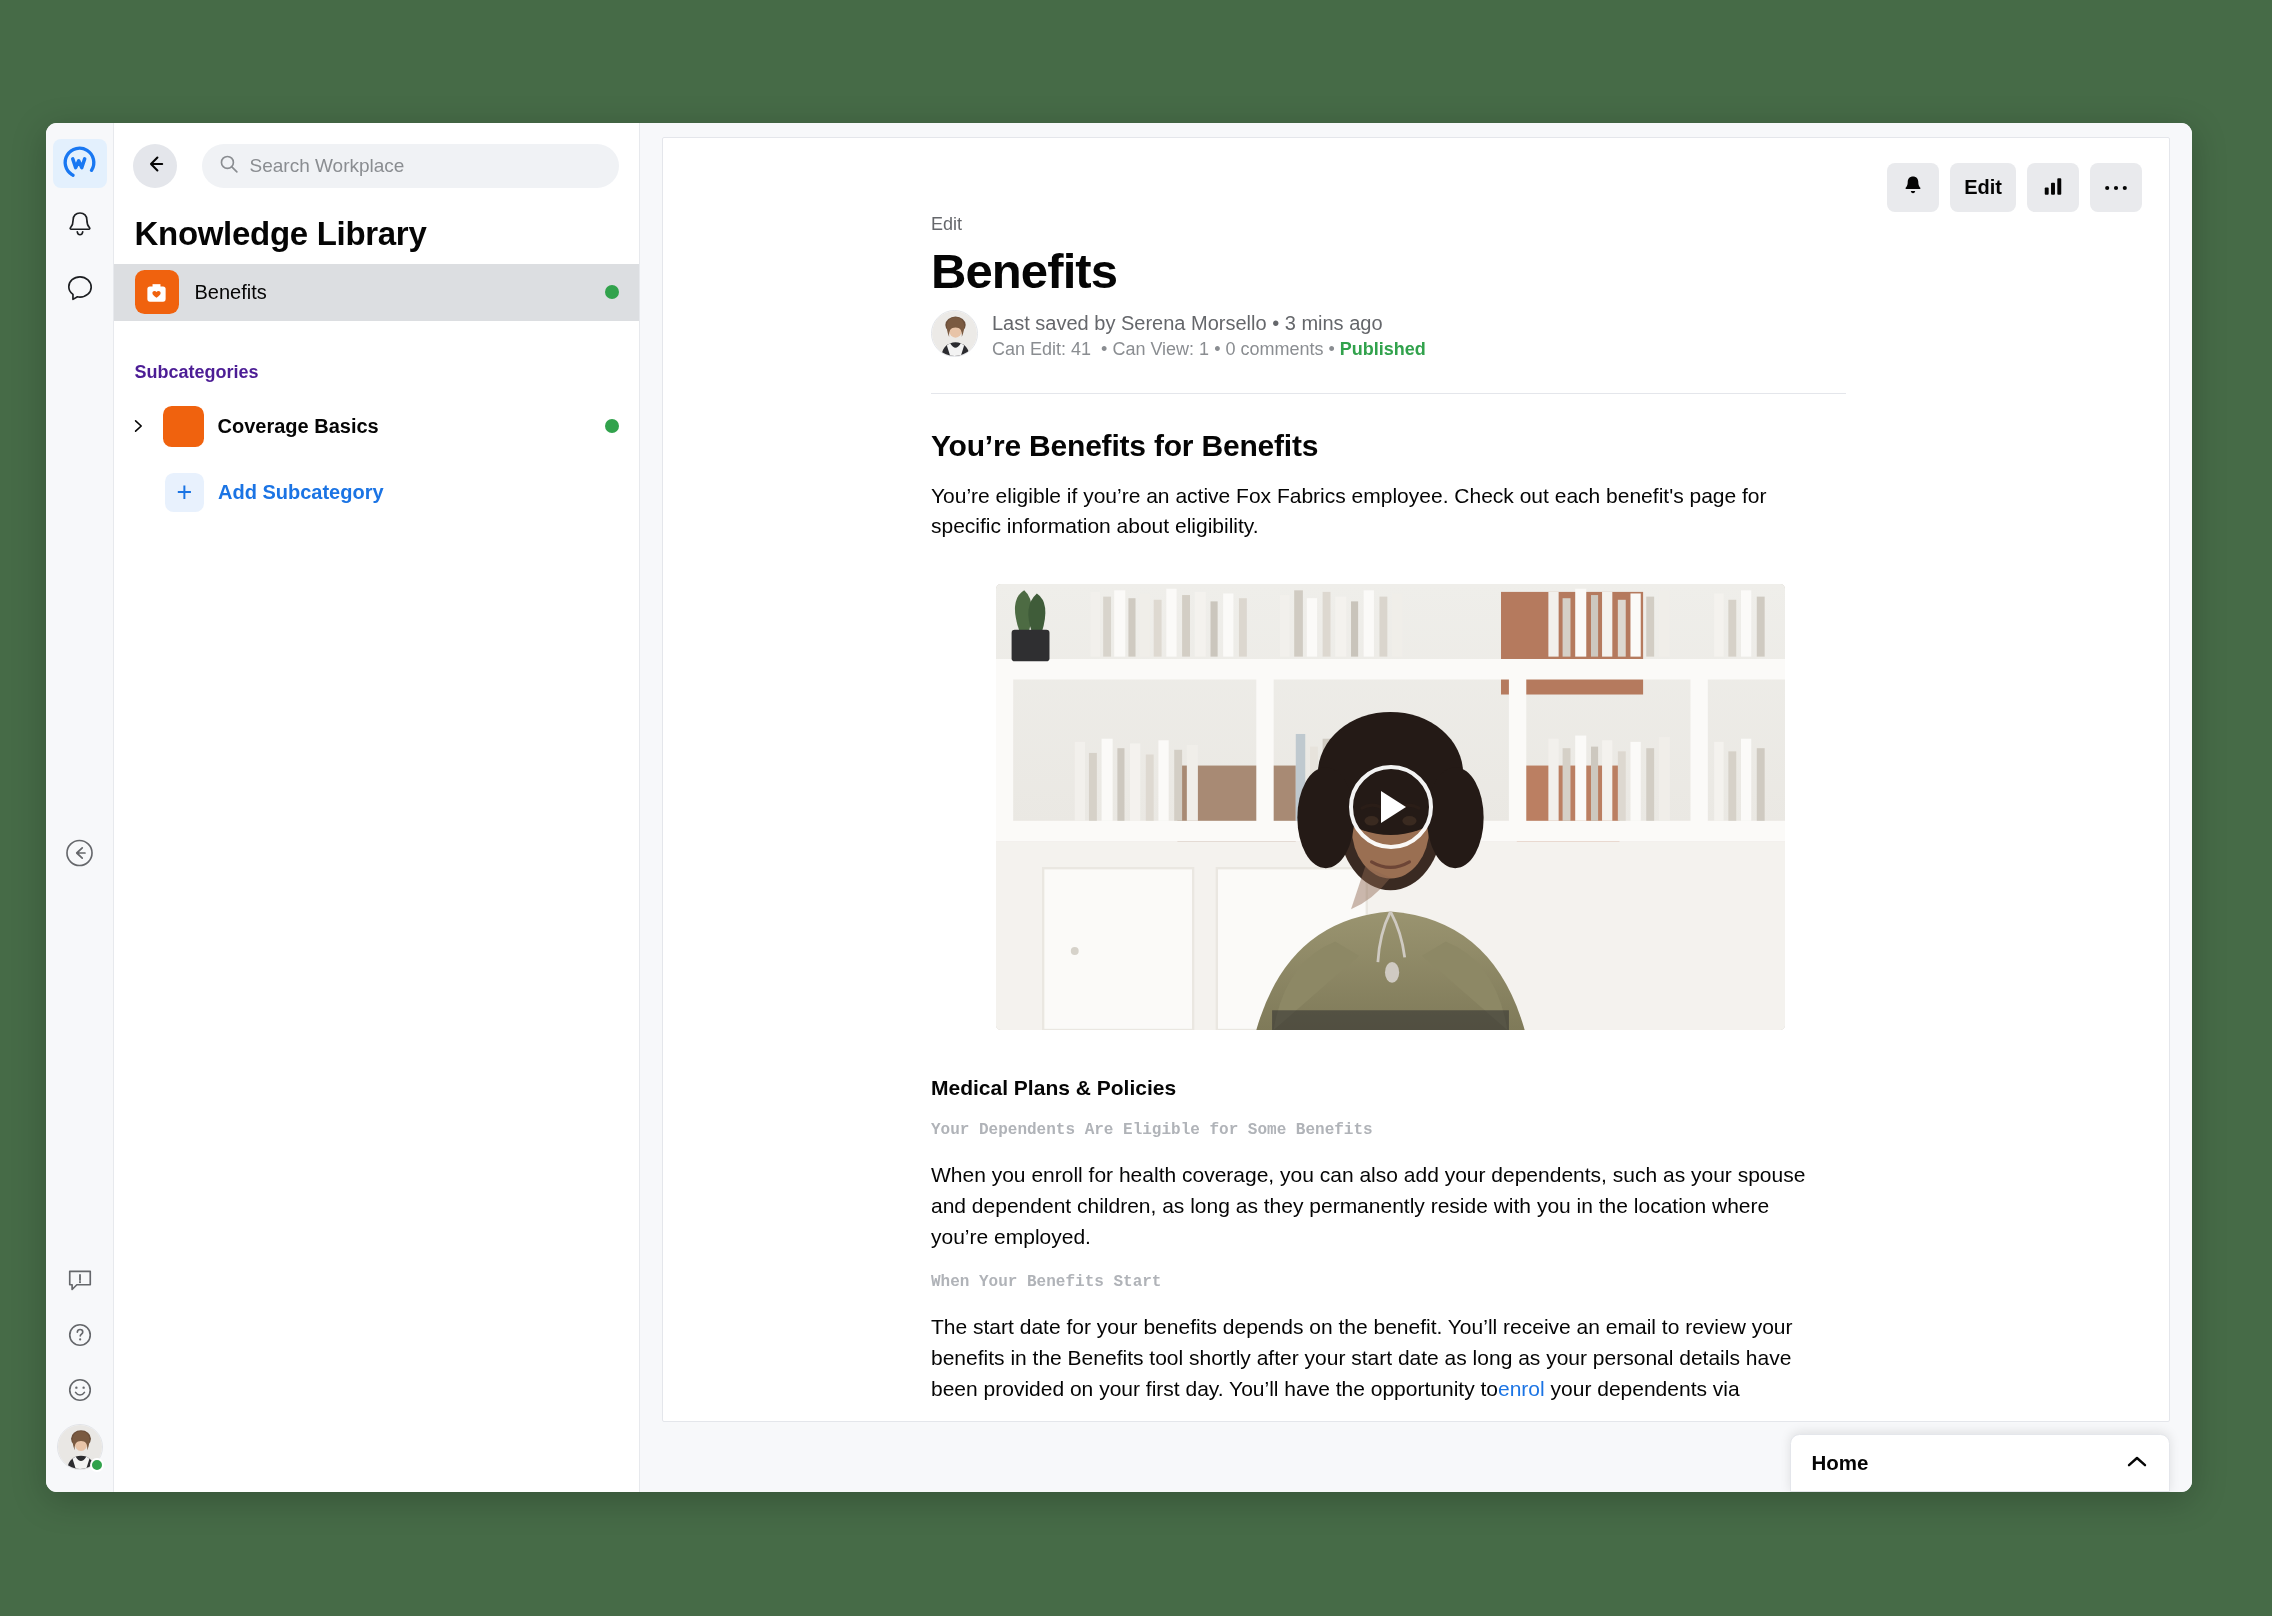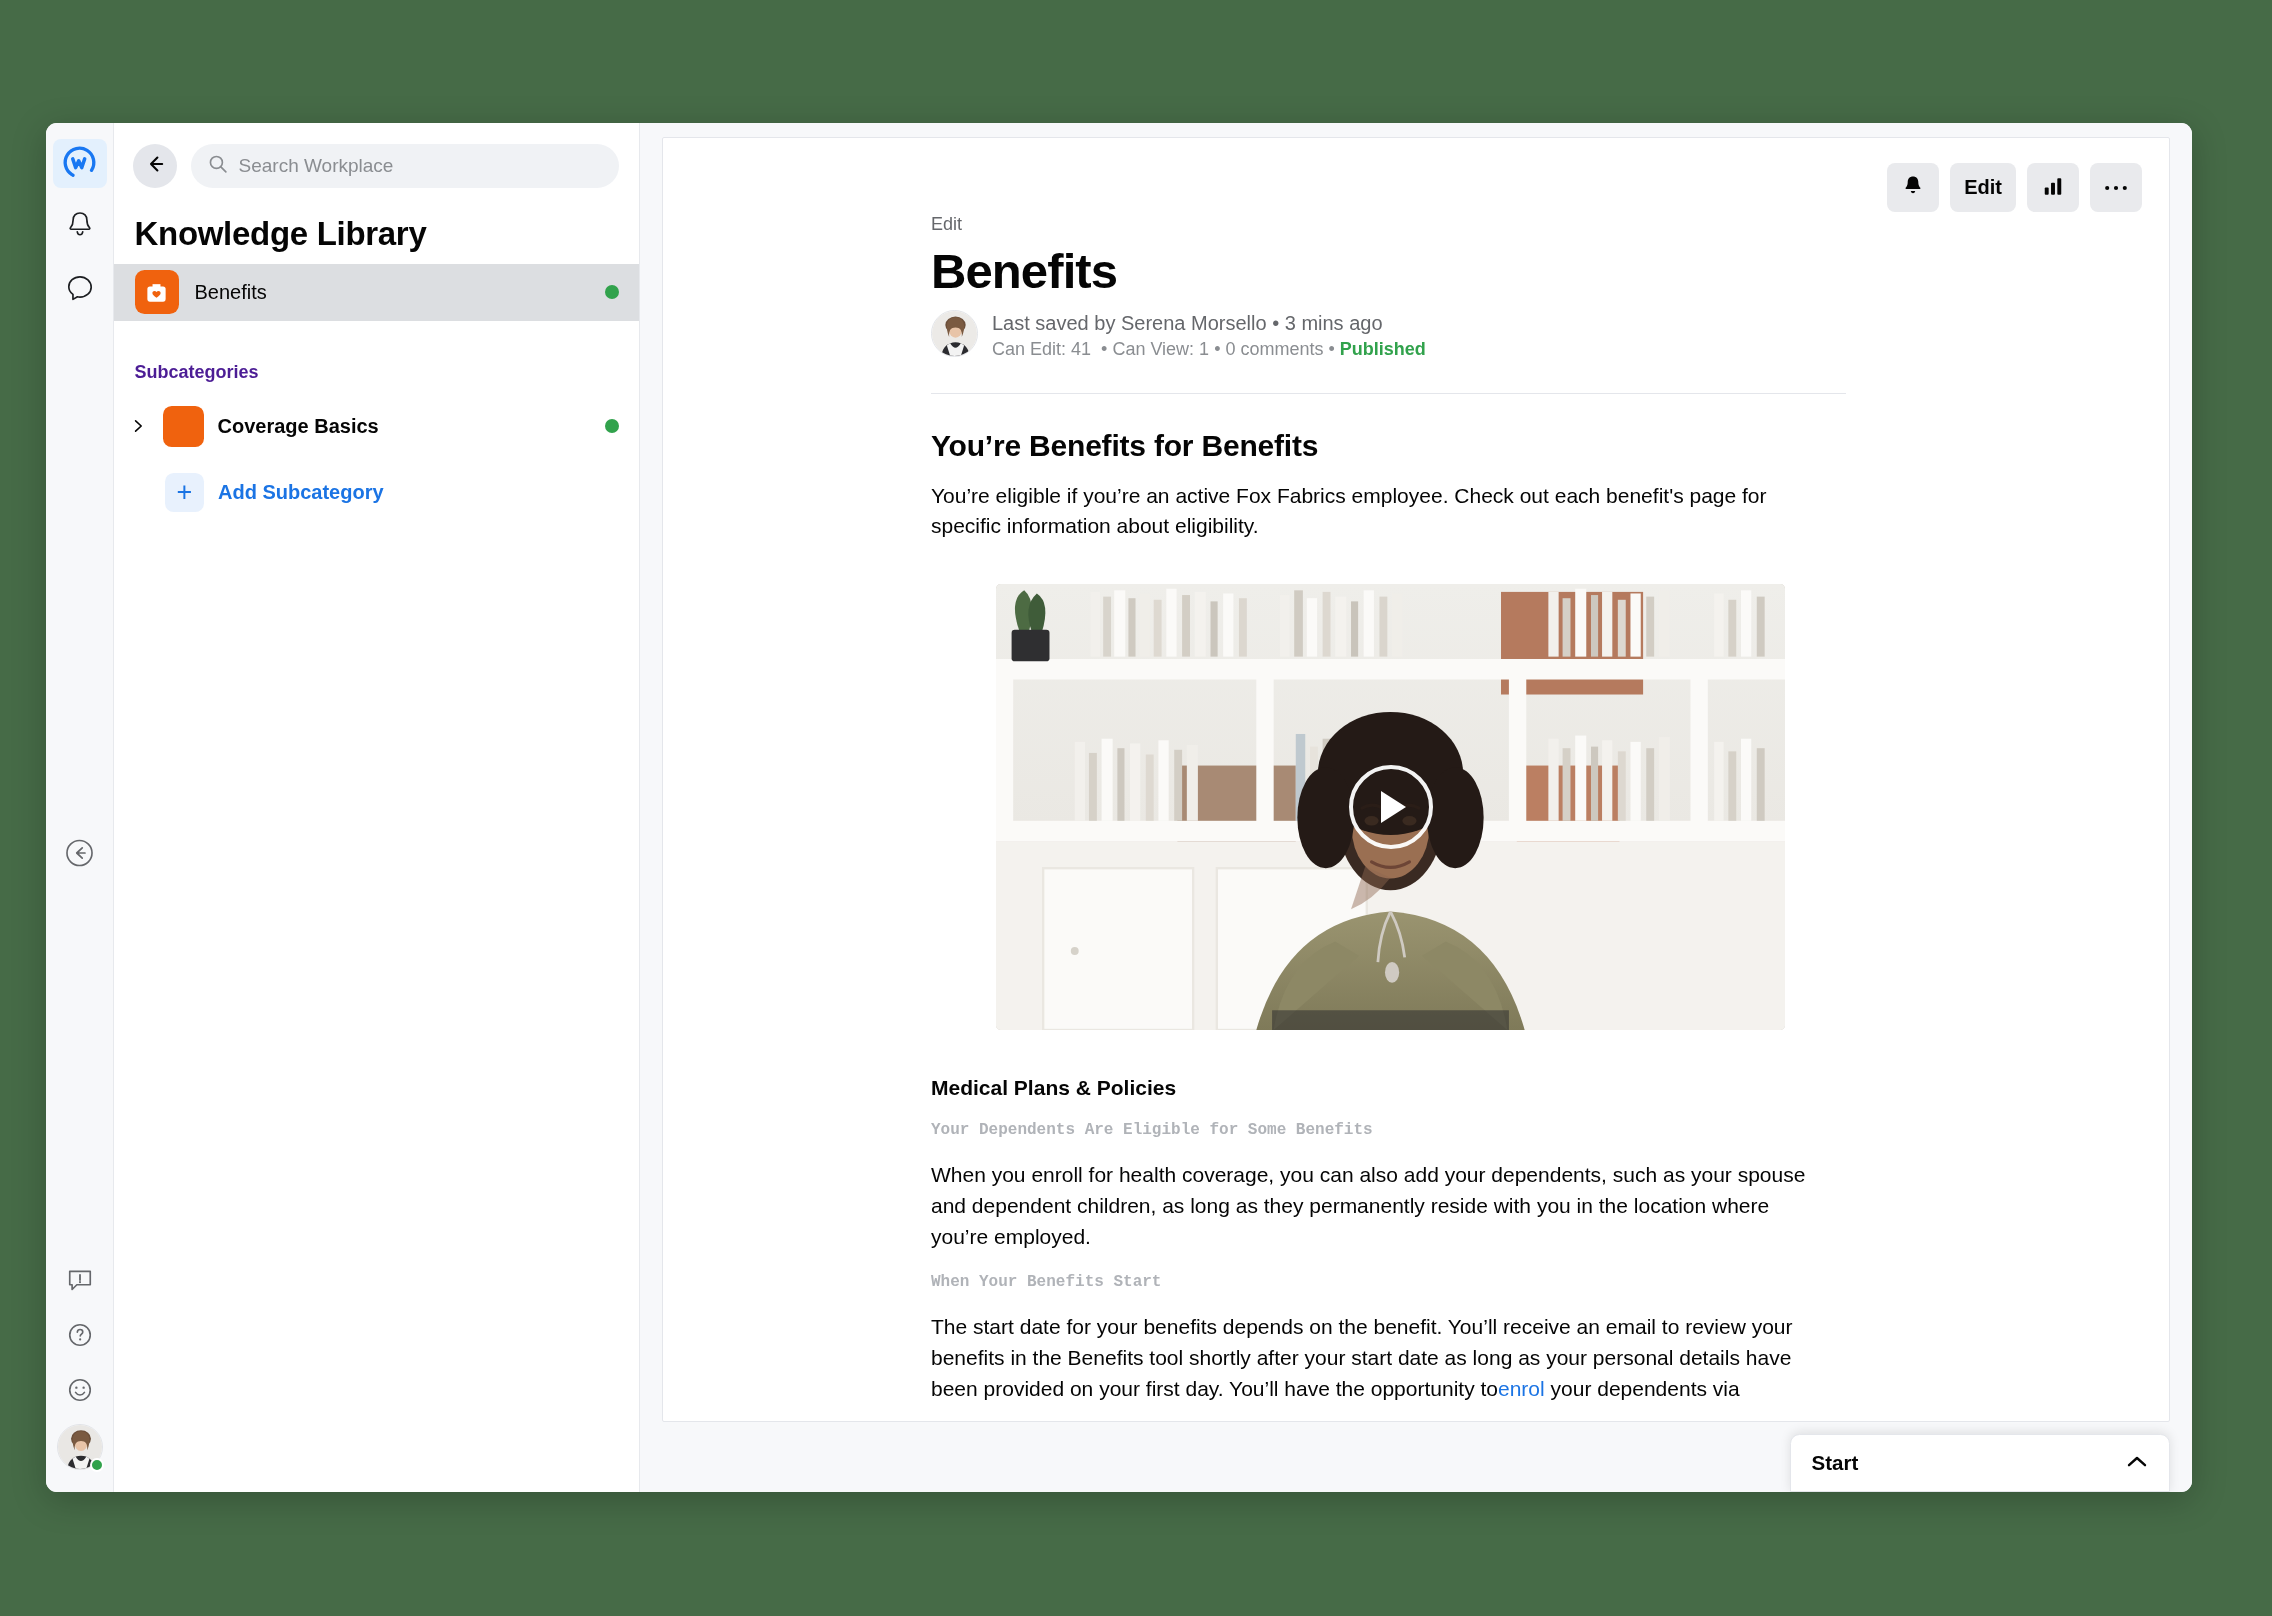--- a/index.html
+++ b/index.html
@@ -59,21 +59,21 @@
     background: #31a24c; border: 2.4px solid #ffffff;
   }
 
   
   .sidebar {
     width: 526px; flex: 0 0 526px;
     background: #ffffff;
     border-right: 0.8px solid #e7e9ed;
     display: flex; flex-direction: column;
   }
-  .sb-top { display: flex; align-items: flex-start; gap: 14px; padding: 20.5px 20.5px 11px 19px; }
+  .sb-top { display: flex; align-items: flex-start; gap: 25px; padding: 20.5px 20.5px 11px 19px; }
   .back-circle {
     width: 44px; height: 44px; border-radius: 50%;
     background: #e4e6eb; display: flex; align-items: center; justify-content: center;
     flex: 0 0 44px; cursor: pointer;
   }
   .search-box {
     flex: 1 1 auto; height: 44px; background: #f0f2f5; border-radius: 22px;
     display: flex; align-items: center; gap: 9.5px; padding: 0 16px; cursor: text;
   }
   .search-box input {
@@ -545,21 +545,21 @@
           <div class="para-2">When you enroll for health coverage, you can also add your dependents, such as your spouse and dependent children, as long as they permanently reside with you in the location where you’re employed.</div>
 
           <div class="faded-h">When Your Benefits Start</div>
           <div class="para-2">
             <span>The start date for your benefits depends on the benefit. You’ll receive an email to review your benefits in the Benefits tool shortly after your start date as long as your personal details have been provided on your first day. You’ll have the opportunity to</span><span class="link">enrol</span><span> your dependents via</span>
           </div>
         </div>
       </div>
 
       <div class="chats">
-        <span class="chats-label">Start</span>
+        <span class="chats-label">Home</span>
         <span>
           <svg width="24" height="16" viewBox="0 0 30 20">
             <path d="M5 14 L15 5 L25 14" fill="none" stroke="#050505" stroke-width="3" stroke-linecap="round" stroke-linejoin="round"></path>
           </svg>
         </span>
       </div>
     </div>
 
   </div>
 </div>

